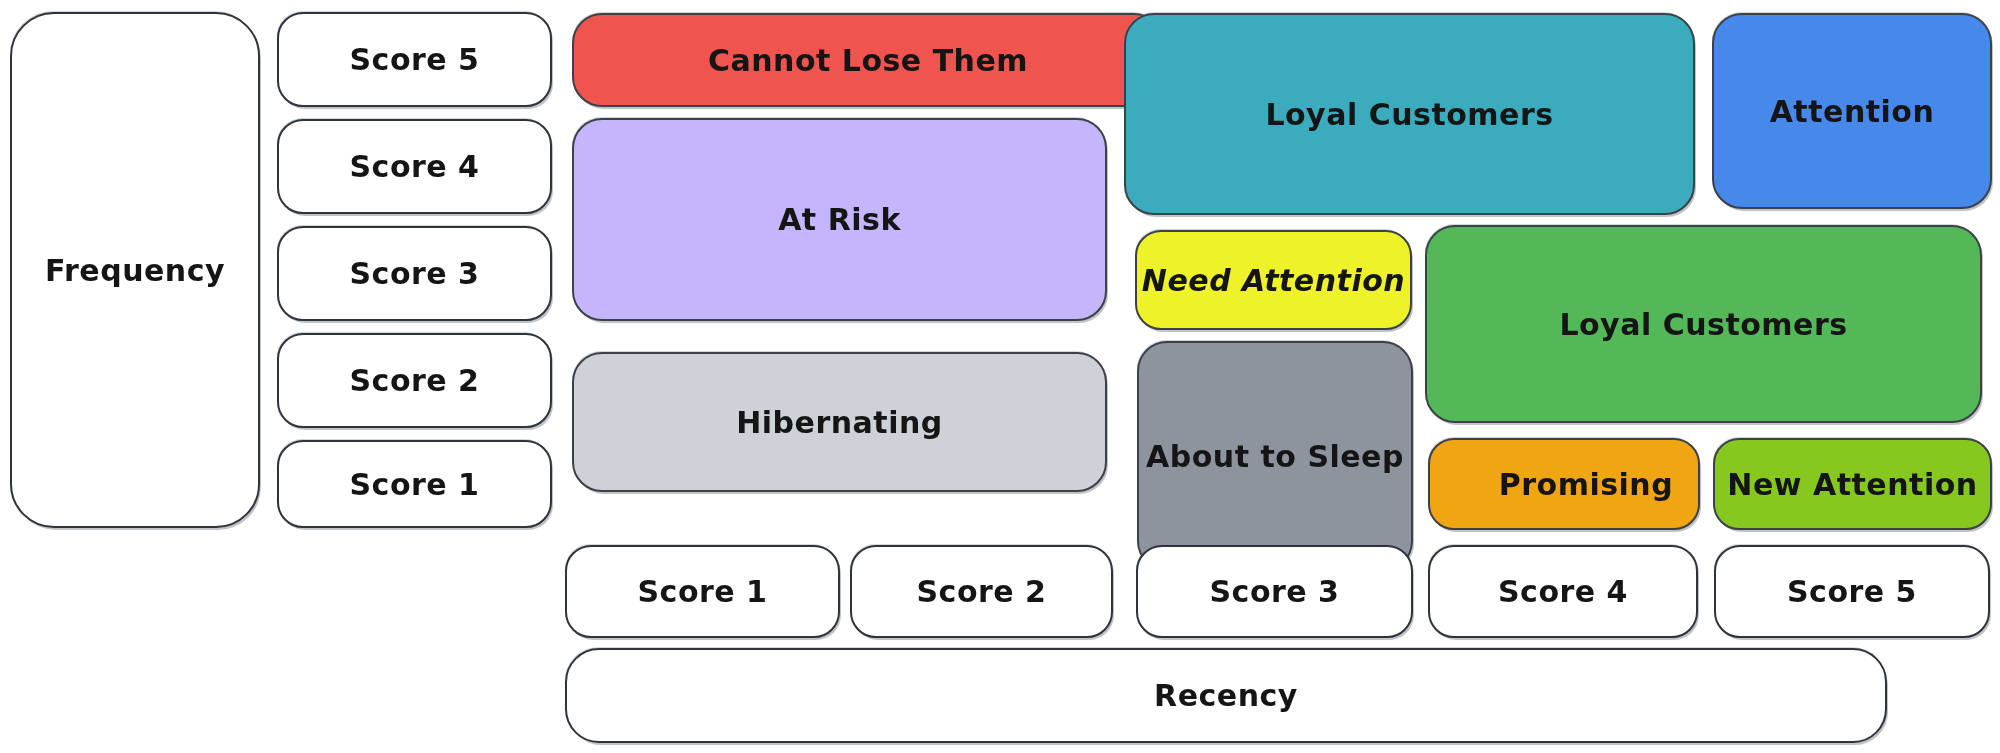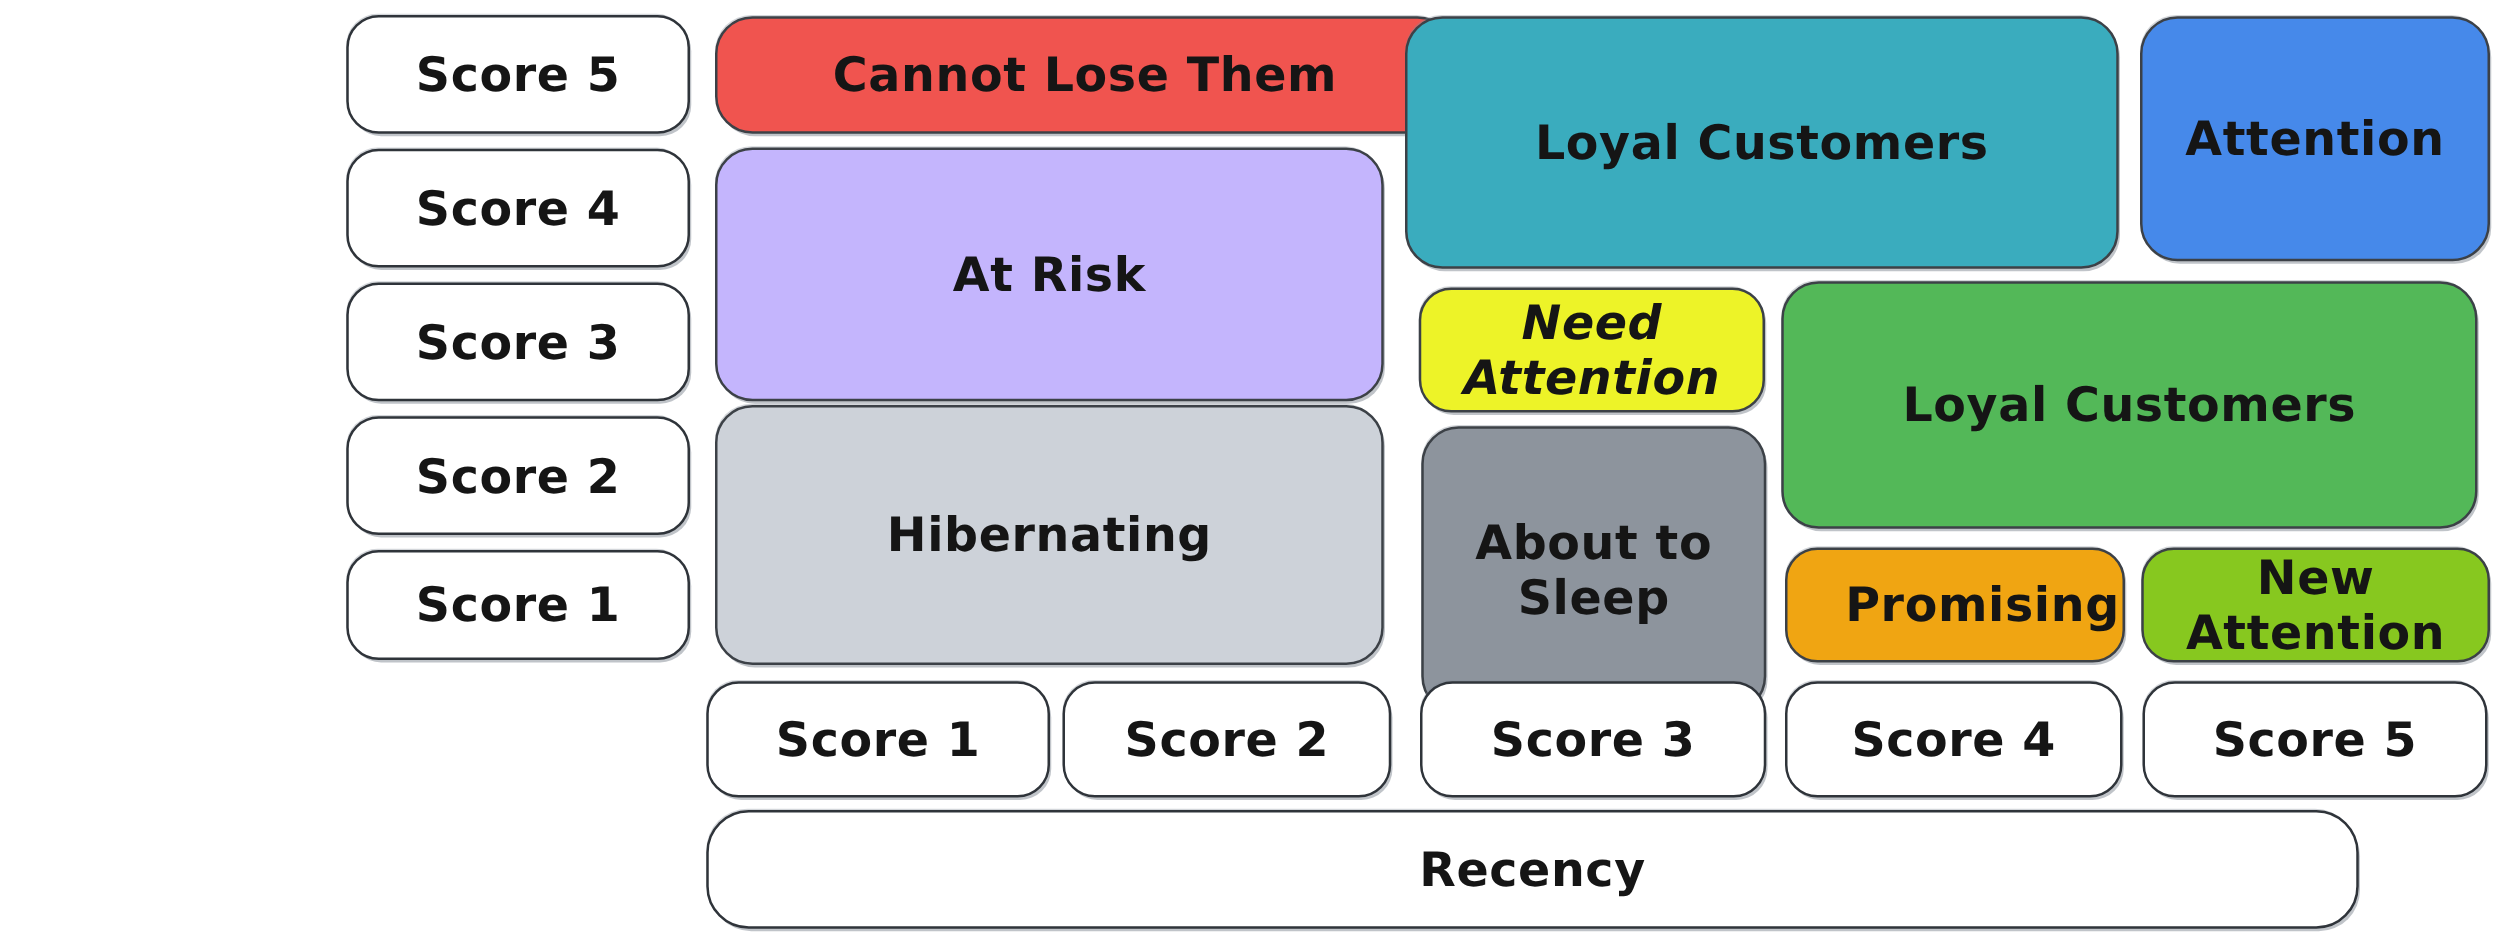--- a/index.html
+++ b/index.html
@@ -11,58 +11,61 @@
     overflow:hidden;
   }
   .box{
     position:absolute;
     display:flex;align-items:center;justify-content:center;
     box-sizing:border-box;
     border:2.5px solid #3c4147;
     border-radius:30px;
     background:#ffffff;
     color:#151515;
-    font-size:38px;
+    font-size:30px;
     font-weight:bold;
     letter-spacing:0.5px;
     text-align:center;
     box-shadow:2px 3px 0 -1px rgba(130,138,148,0.5), -1px -2px 0 -1px rgba(130,138,148,0.35);
   }
   .box .lbl{pointer-events:none;}
   .axis{border-color:#2f343a;}
   .small{border-radius:26px;}
   
   .g-frequency   {left:10px;  top:12px;  width:250px;  height:516px; border-radius:44px;}
   .g-f5          {left:277px; top:12px;  width:275px;  height:95px;}
   .g-f4          {left:277px; top:119px; width:275px;  height:95px;}
   .g-f3          {left:277px; top:226px; width:275px;  height:95px;}
   .g-f2          {left:277px; top:333px; width:275px;  height:95px;}
   .g-f1          {left:277px; top:440px; width:275px;  height:88px;}
   .g-cannot      {left:572px; top:13px;  width:592px;  height:94px;}
   .g-atrisk      {left:572px; top:118px; width:535px;  height:203px;}
-  .g-hibernating {left:572px; top:324px; width:535px;  height:208px;}
+  .g-hibernating {left:572px; top:352px; width:535px;  height:140px;}
   .g-loyaltop    {left:1124px;top:13px;  width:571px;  height:202px;}
   .g-champions   {left:1712px;top:13px;  width:280px;  height:196px;}
   .g-needatt     {left:1135px;top:230px; width:277px;  height:100px;}
   .g-loyalmid    {left:1425px;top:225px; width:557px;  height:198px;}
   .g-sleep       {left:1137px;top:341px; width:276px;  height:230px;}
   .g-promising   {left:1428px;top:438px; width:272px;  height:92px;padding-left:44px;}
   .g-newcust     {left:1713px;top:438px; width:279px;  height:92px;}
   .g-r1          {left:565px; top:545px; width:275px;  height:93px;}
   .g-r2          {left:850px; top:545px; width:263px;  height:93px;}
   .g-r3          {left:1136px;top:545px; width:277px;  height:93px;}
   .g-r4          {left:1428px;top:545px; width:270px;  height:93px;}
   .g-r5          {left:1714px;top:545px; width:276px;  height:93px;}
   .g-recency     {left:565px; top:648px; width:1322px; height:95px; border-radius:34px;}
 </style>
 </head>
 <body>
 
 <div class="stage">
 
+  <div class="box axis g-frequency">
+    <span class="lbl">Frequency</span>
+  </div>
   <div class="box axis small g-f5">
     <span class="lbl">Score 5</span>
   </div>
   <div class="box axis small g-f4">
     <span class="lbl">Score 4</span>
   </div>
   <div class="box axis small g-f3">
     <span class="lbl">Score 3</span>
   </div>
   <div class="box axis small g-f2">

